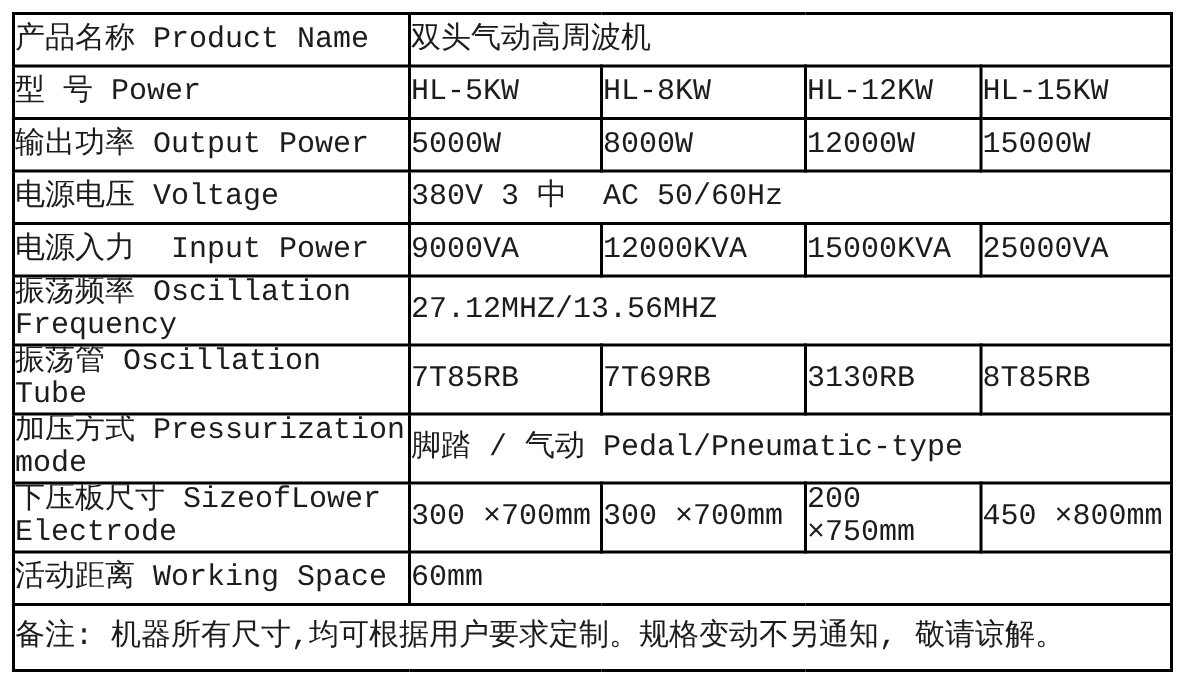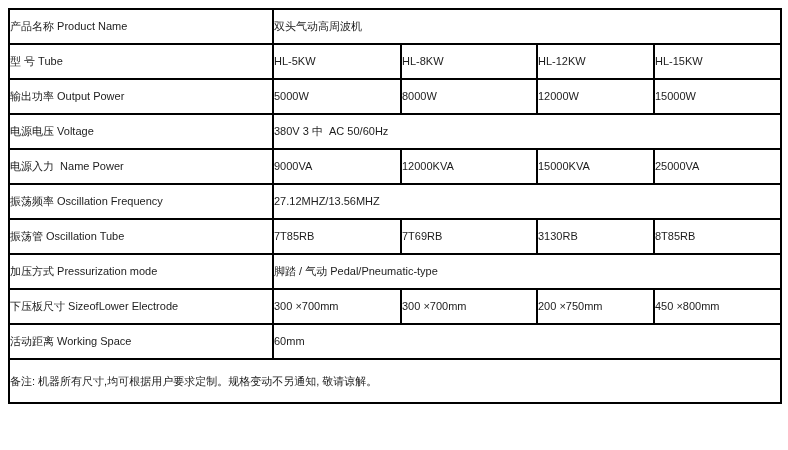--- a/index.html
+++ b/index.html
@@ -21,27 +21,28 @@
     left: 8px;
     top: 8px;
   }
   table.spec {
     border-collapse: collapse;
     table-layout: fixed;
     width: 772px;
   }
   table.spec td {
     border: 2px solid #000000;
-    font-size: 11px;
+    font-size: 20px;
     color: #1c1c1c;
     vertical-align: middle;
     padding: 0;
     white-space: pre-wrap;
     overflow: hidden;
     line-height: 1.1;
+    font-family: Liberation Mono, monospace;
   }
   table.spec tr { height: 35px; }
   table.spec tr.note-row { height: 44px; }
   td.lbl {
     text-align: left;
     padding-left: 4px;
   }
   td.ctr {
     text-align: left;
   }
@@ -60,42 +61,42 @@
         <col style="width:127px">
       </colgroup>
 
       <tbody>
           <tr>
         <td class="lbl">产品名称 Product Name</td>
         <td class="ctr" colspan="4">双头气动高周波机</td>
       </tr>
 
       <tr>
-        <td class="lbl">型 号 Tube</td>
+        <td class="lbl">型 号 Power</td>
         <td class="ctr">HL-5KW</td>
         <td class="ctr">HL-8KW</td>
         <td class="ctr">HL-12KW</td>
         <td class="ctr">HL-15KW</td>
       </tr>
 
       <tr>
         <td class="lbl">输出功率 Output Power</td>
         <td class="ctr">5000W</td>
         <td class="ctr">8000W</td>
         <td class="ctr">12000W</td>
         <td class="ctr">15000W</td>
       </tr>
 
       <tr>
         <td class="lbl">电源电压 Voltage</td>
         <td class="ctr" colspan="4">380V 3 中  AC 50/60Hz</td>
       </tr>
 
       <tr>
-        <td class="lbl">电源入力  Name Power</td>
+        <td class="lbl">电源入力  Input Power</td>
         <td class="ctr">9000VA</td>
         <td class="ctr">12000KVA</td>
         <td class="ctr">15000KVA</td>
         <td class="ctr">25000VA</td>
       </tr>
 
       <tr>
         <td class="lbl">振荡频率 Oscillation Frequency</td>
         <td class="ctr" colspan="4">27.12MHZ/13.56MHZ</td>
       </tr>

